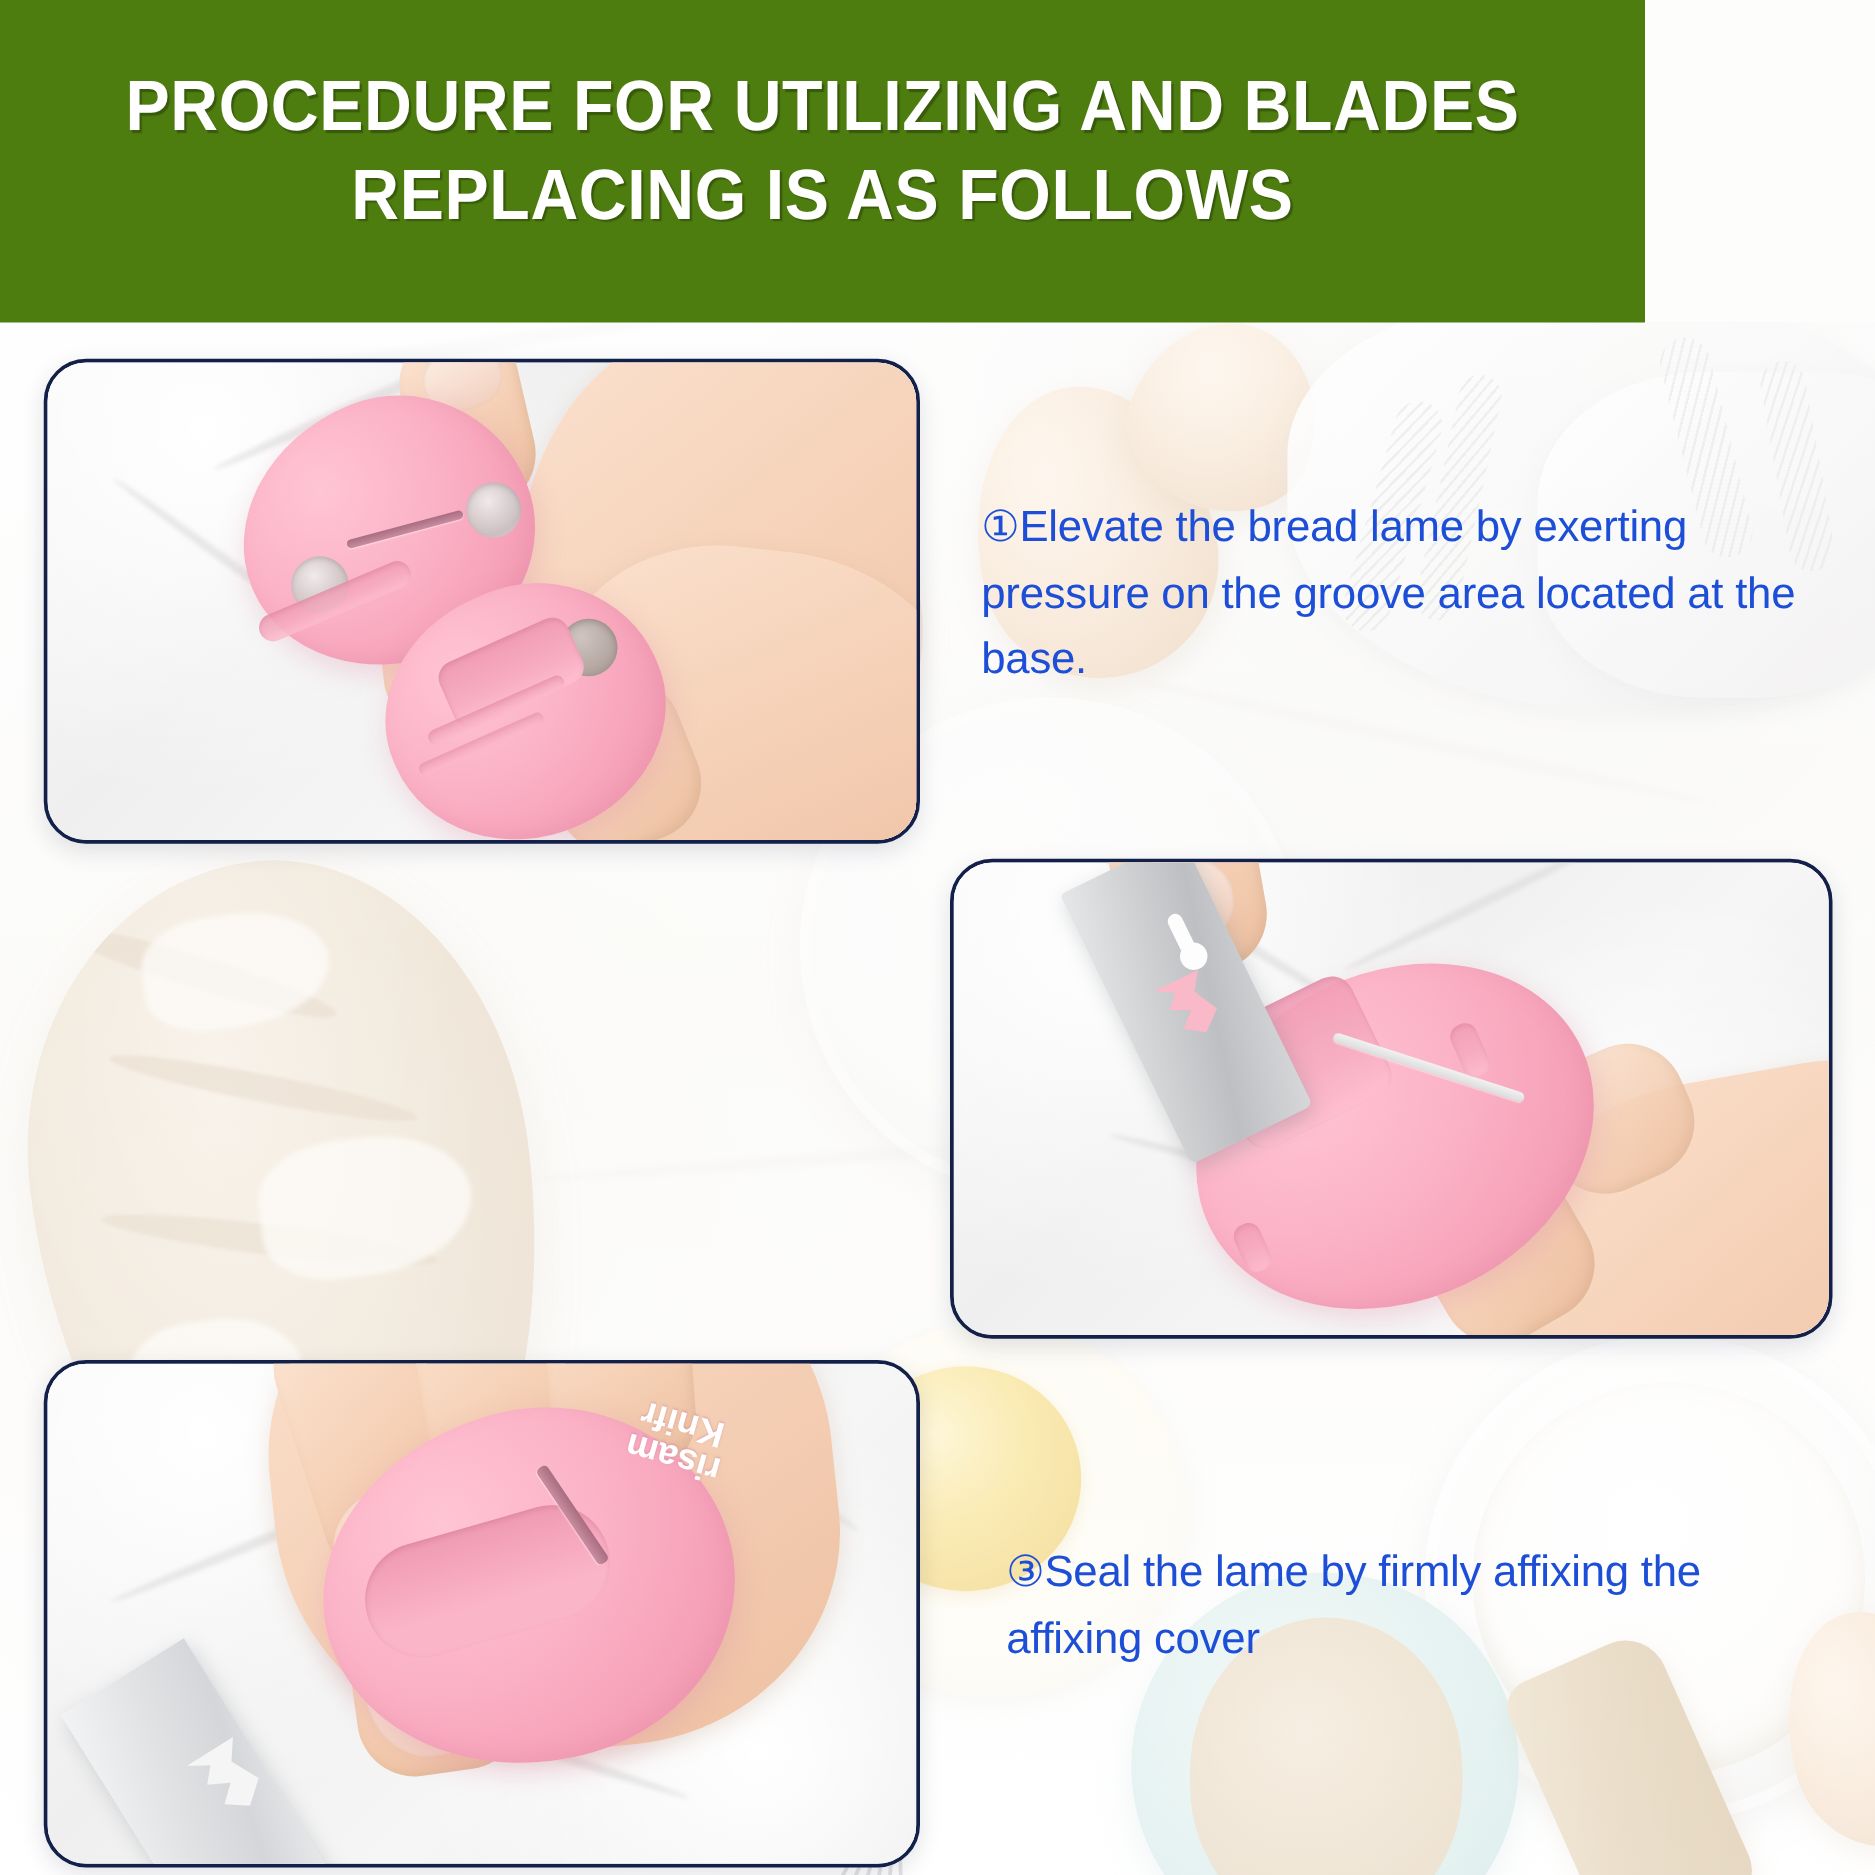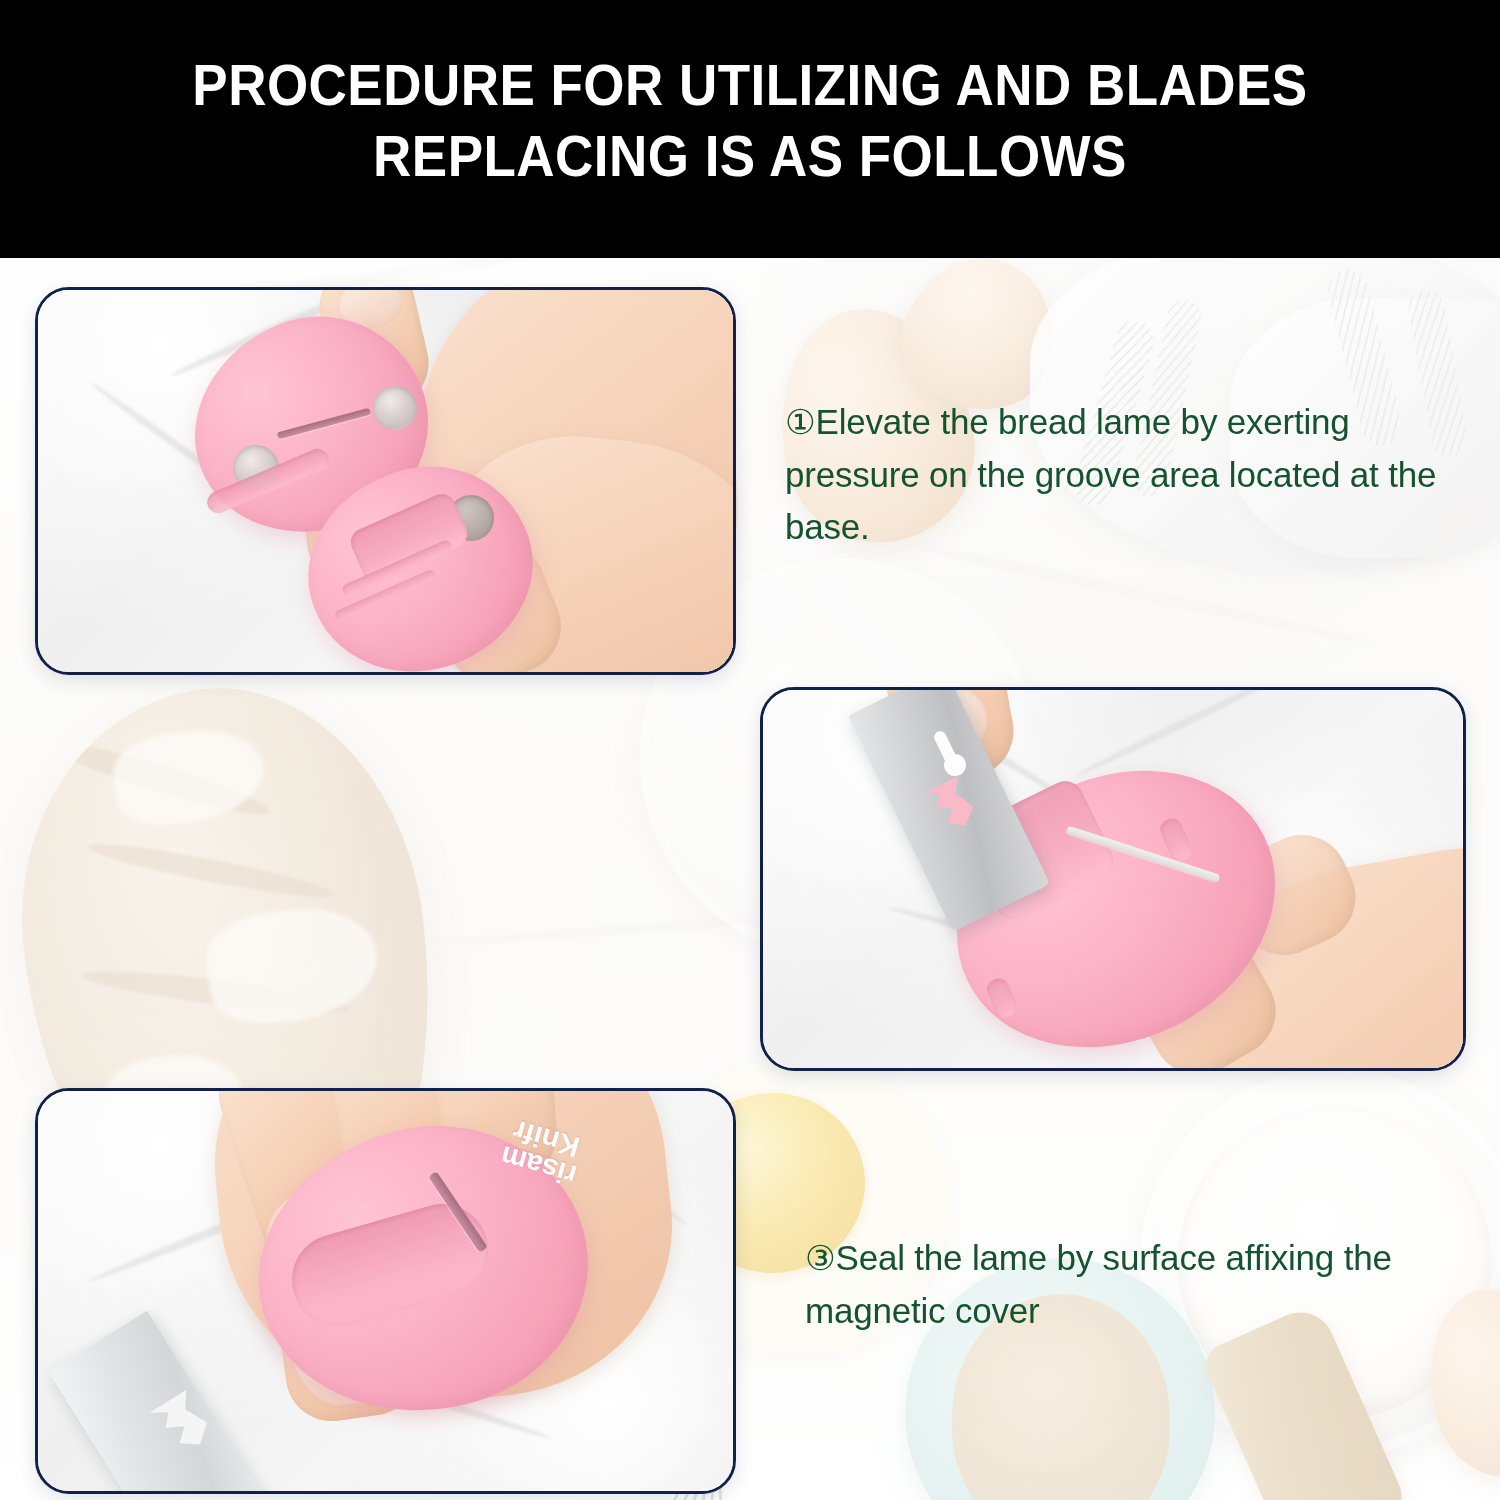--- a/index.html
+++ b/index.html
@@ -73,21 +73,21 @@
       box-shadow:0 8px 20px rgba(195,175,145,.25);}
 
   
   .whisk{position:absolute;transform:rotate(12deg);}
   .whisk span{position:absolute;left:0;top:0;width:3px;height:220px;
       background:linear-gradient(180deg,#d7d8da,#bfc1c4);border-radius:3px;transform-origin:top center;}
 
   .fade{position:absolute;inset:0;background:linear-gradient(180deg,rgba(255,255,255,.46) 0%,rgba(255,255,255,.30) 40%,rgba(255,255,255,.42) 100%);}
 
   
-  .header{position:absolute;left:0;top:0;width:1500px;height:258px;background:#000000;}
+  .header{position:absolute;left:0;top:0;width:1316px;height:258px;background:#4d7c0f;}
   .header .htxt{
     position:absolute;left:0;right:0;top:50px;
     text-align:center;color:#fff;
     font-family:"Liberation Sans", sans-serif;
     font-weight:700;font-size:57px;line-height:1.25;
     letter-spacing:.5px;
     transform:scaleX(.93);
     text-shadow:2px 2px 1px rgba(0,0,0,.28);
   }
 
@@ -134,21 +134,21 @@
          background:linear-gradient(104deg,#e6e7e8 0%,#cfd1d3 34%,#bdbfc2 62%,#d6d8da 100%);
          box-shadow:0 6px 16px rgba(120,125,132,.30);}
   .blade-hole{position:absolute;background:#fdfdfd;border-radius:50%;}
   .blade-notch{position:absolute;background:#f9b9c9;}
 
   .logo{position:absolute;transform:rotate(180deg);color:#ffffff;
         font-family:"Liberation Sans", sans-serif;font-weight:700;
         text-align:center;line-height:.95;text-shadow:0 1px 2px rgba(200,130,155,.55);}
 
   
-  .step{position:absolute;color:#14532d;
+  .step{position:absolute;color:#1d4ed8;
         font-family:"Liberation Sans", sans-serif;font-weight:400;
         line-height:1.50;letter-spacing:-.2px;}
   .step .num{font-size:.98em;}
 </style>
 </head>
 <body>
 
 <div class="page">
 
   <div class="bg">
@@ -303,16 +303,16 @@
       <div>Knifr</div>
     </div>
 
     <div class="blade" style="left:66px;top:232px;width:116px;height:242px;transform:rotate(-32deg);
                 background:linear-gradient(104deg,#f2f3f4 0%,#e0e2e4 38%,#d4d6d9 70%,#e8eaec 100%);"></div>
     <div class="blade-notch" style="left:122px;top:306px;width:44px;height:54px;transform:rotate(-32deg);background:#f5f5f5;
          clip-path:polygon(0% 0%,38% 18%,14% 40%,52% 56%,22% 78%,60% 100%,100% 72%,74% 30%,100% 0%);"></div>
   </div>
 
   <div class="step" style="left:805px;top:1232px;width:630px;font-size:35px;text-align:left;">
-    <span class="num">③</span><span>Seal the lame by surface affixing the magnetic cover</span>
+    <span class="num">③</span><span>Seal the lame by firmly affixing the affixing cover</span>
   </div>
 
 </div>
 
 </body></html>

